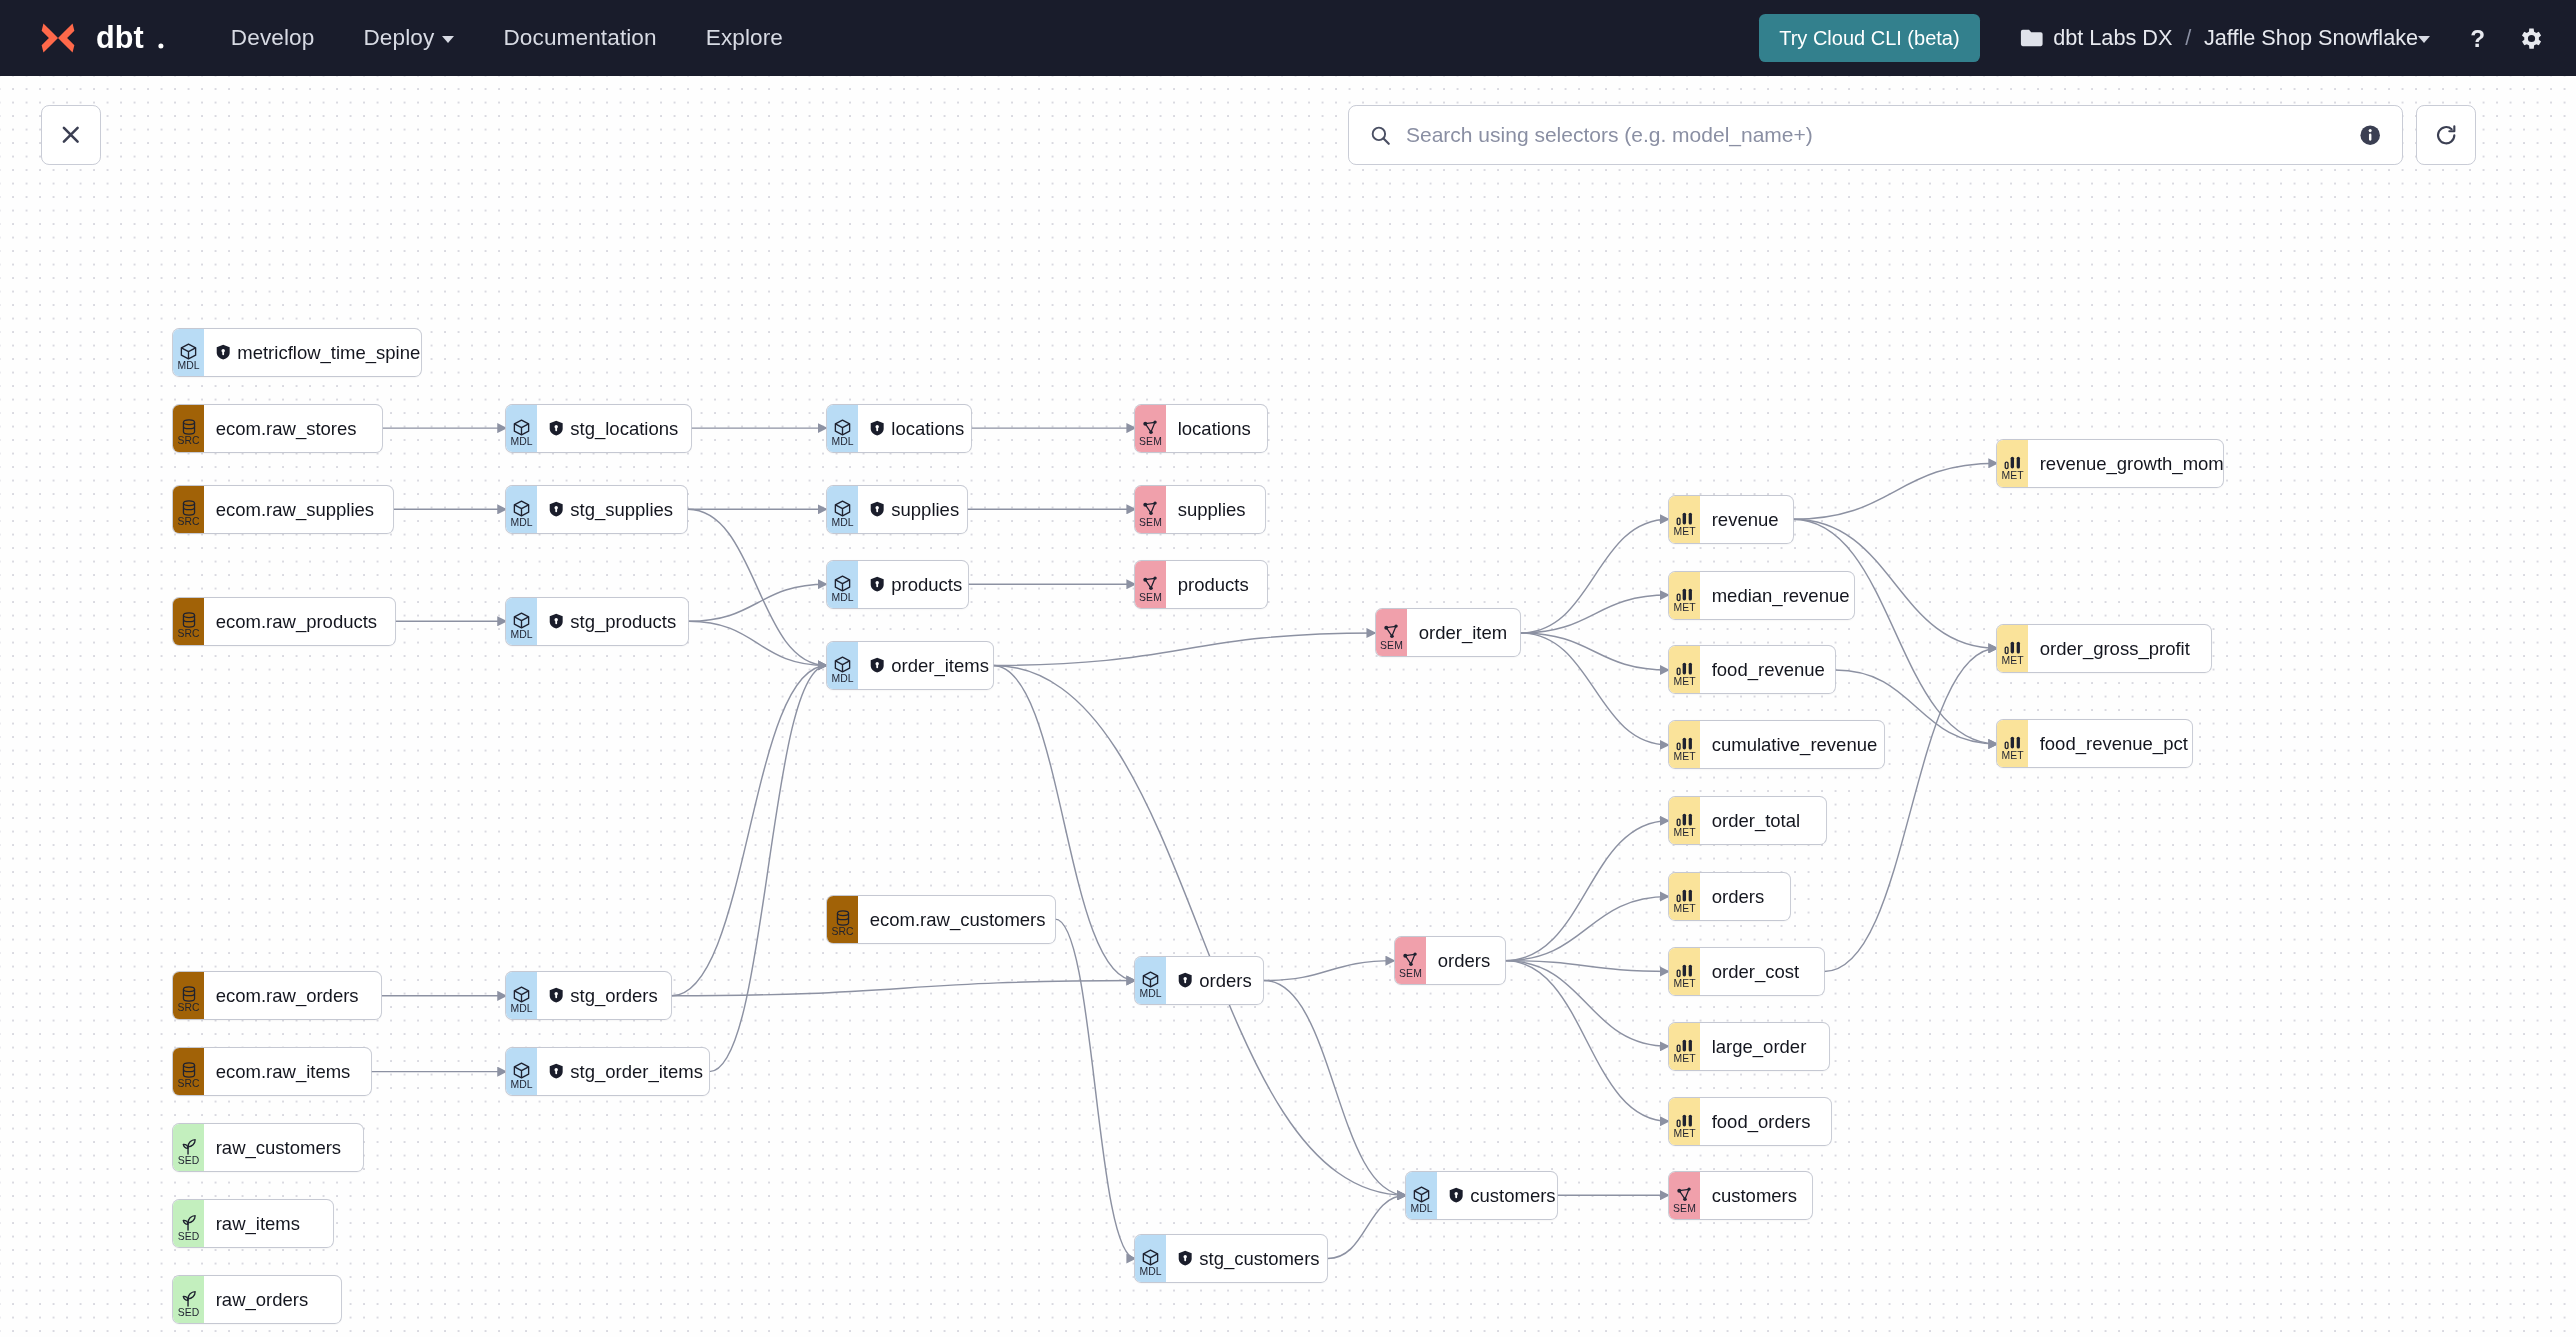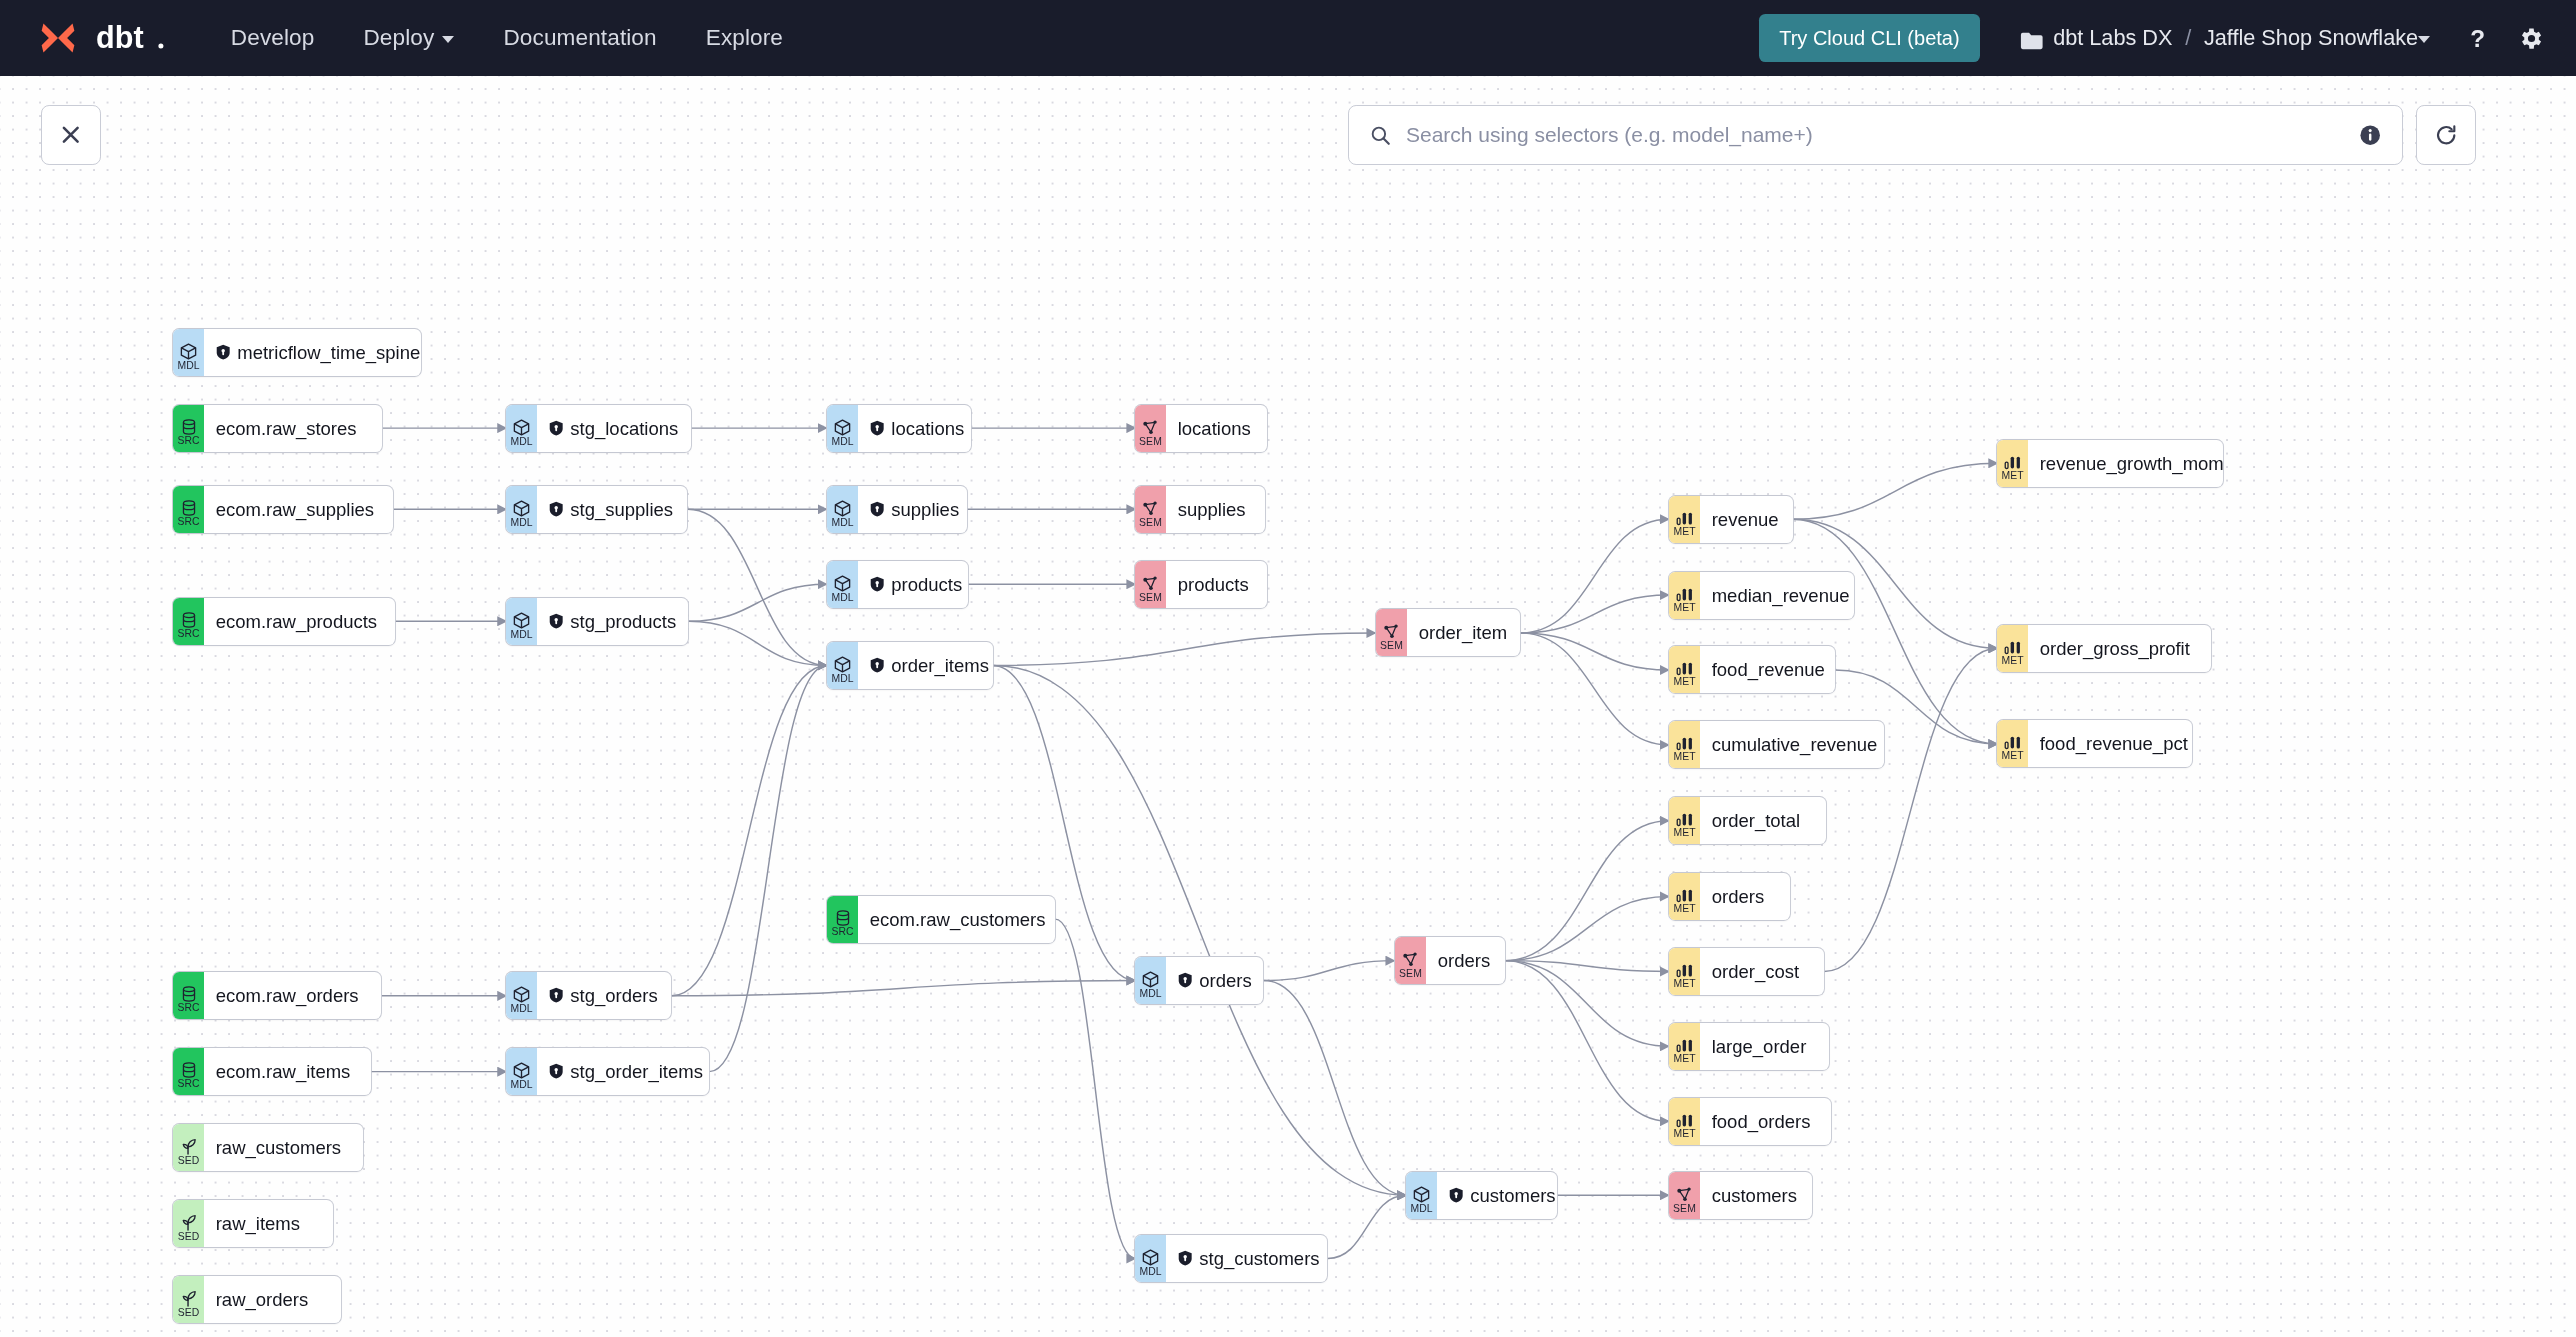--- a/index.html
+++ b/index.html
@@ -31,21 +31,21 @@
     border-right: 6.3px solid transparent; border-top: 7.2px solid #d7dae3;
     margin-top: 3.6px;
   }
   .nav-right { margin-left: auto; display: flex; align-items: center; gap: 0; }
   #cloud-cli-btn {
     background: #33808d; color: #fff; border: none; border-radius: 6.3px;
     font-size: 20px; padding: 12.6px 20px; cursor: pointer;
     font-family: inherit; white-space: nowrap;
   }
   #breadcrumb-top {
-    display: flex; align-items: flex-end; gap: 10px;
+    display: flex; align-items: center; gap: 10px;
     color: #e7e9ef; font-size: 21.7px; margin-left: 40px; white-space: nowrap;
   }
   #breadcrumb-top .sep { color: #8b90a3; margin: 0 2.7px; }
   .proj-chip { display: flex; align-items: center; cursor: pointer; }
   .help-ico, .gear-ico { margin-left: 32.5px; cursor: pointer; display:flex; align-items:center; }
   .gear-ico { margin-left: 27px; margin-right: 5.4px; }
 
   
   #canvas {
     position: absolute; top: 76px; left: 0;
@@ -102,21 +102,21 @@
     width: 31px; flex: 0 0 31px; display: flex; flex-direction: column;
     align-items: center; justify-content: center; gap: 0px; padding-top: 8px;
   }
   .badge .bsvg { display: block; }
   .badge .btxt { font-size: 10.4px; letter-spacing: 0.1px; color: #1f2230; line-height: 10.8px; }
   .nlabel {
     display: flex; align-items: center; gap: 7.2px;
     padding: 0 13.5px 0 11.7px; font-size: 18.5px; color: #14161f;
   }
   .b-mdl { background: #b9dcf5; }
-  .b-src { background: #22c55e; }
+  .b-src { background: #a16207; }
   .b-sem { background: #f0a0ab; }
   .b-met { background: #fae39a; }
   .b-sed { background: #c3efbe; }
   .shield { flex: 0 0 auto; display: flex; }
 </style>
 </head>
 <body>
 
 <div id="topnav">
 

